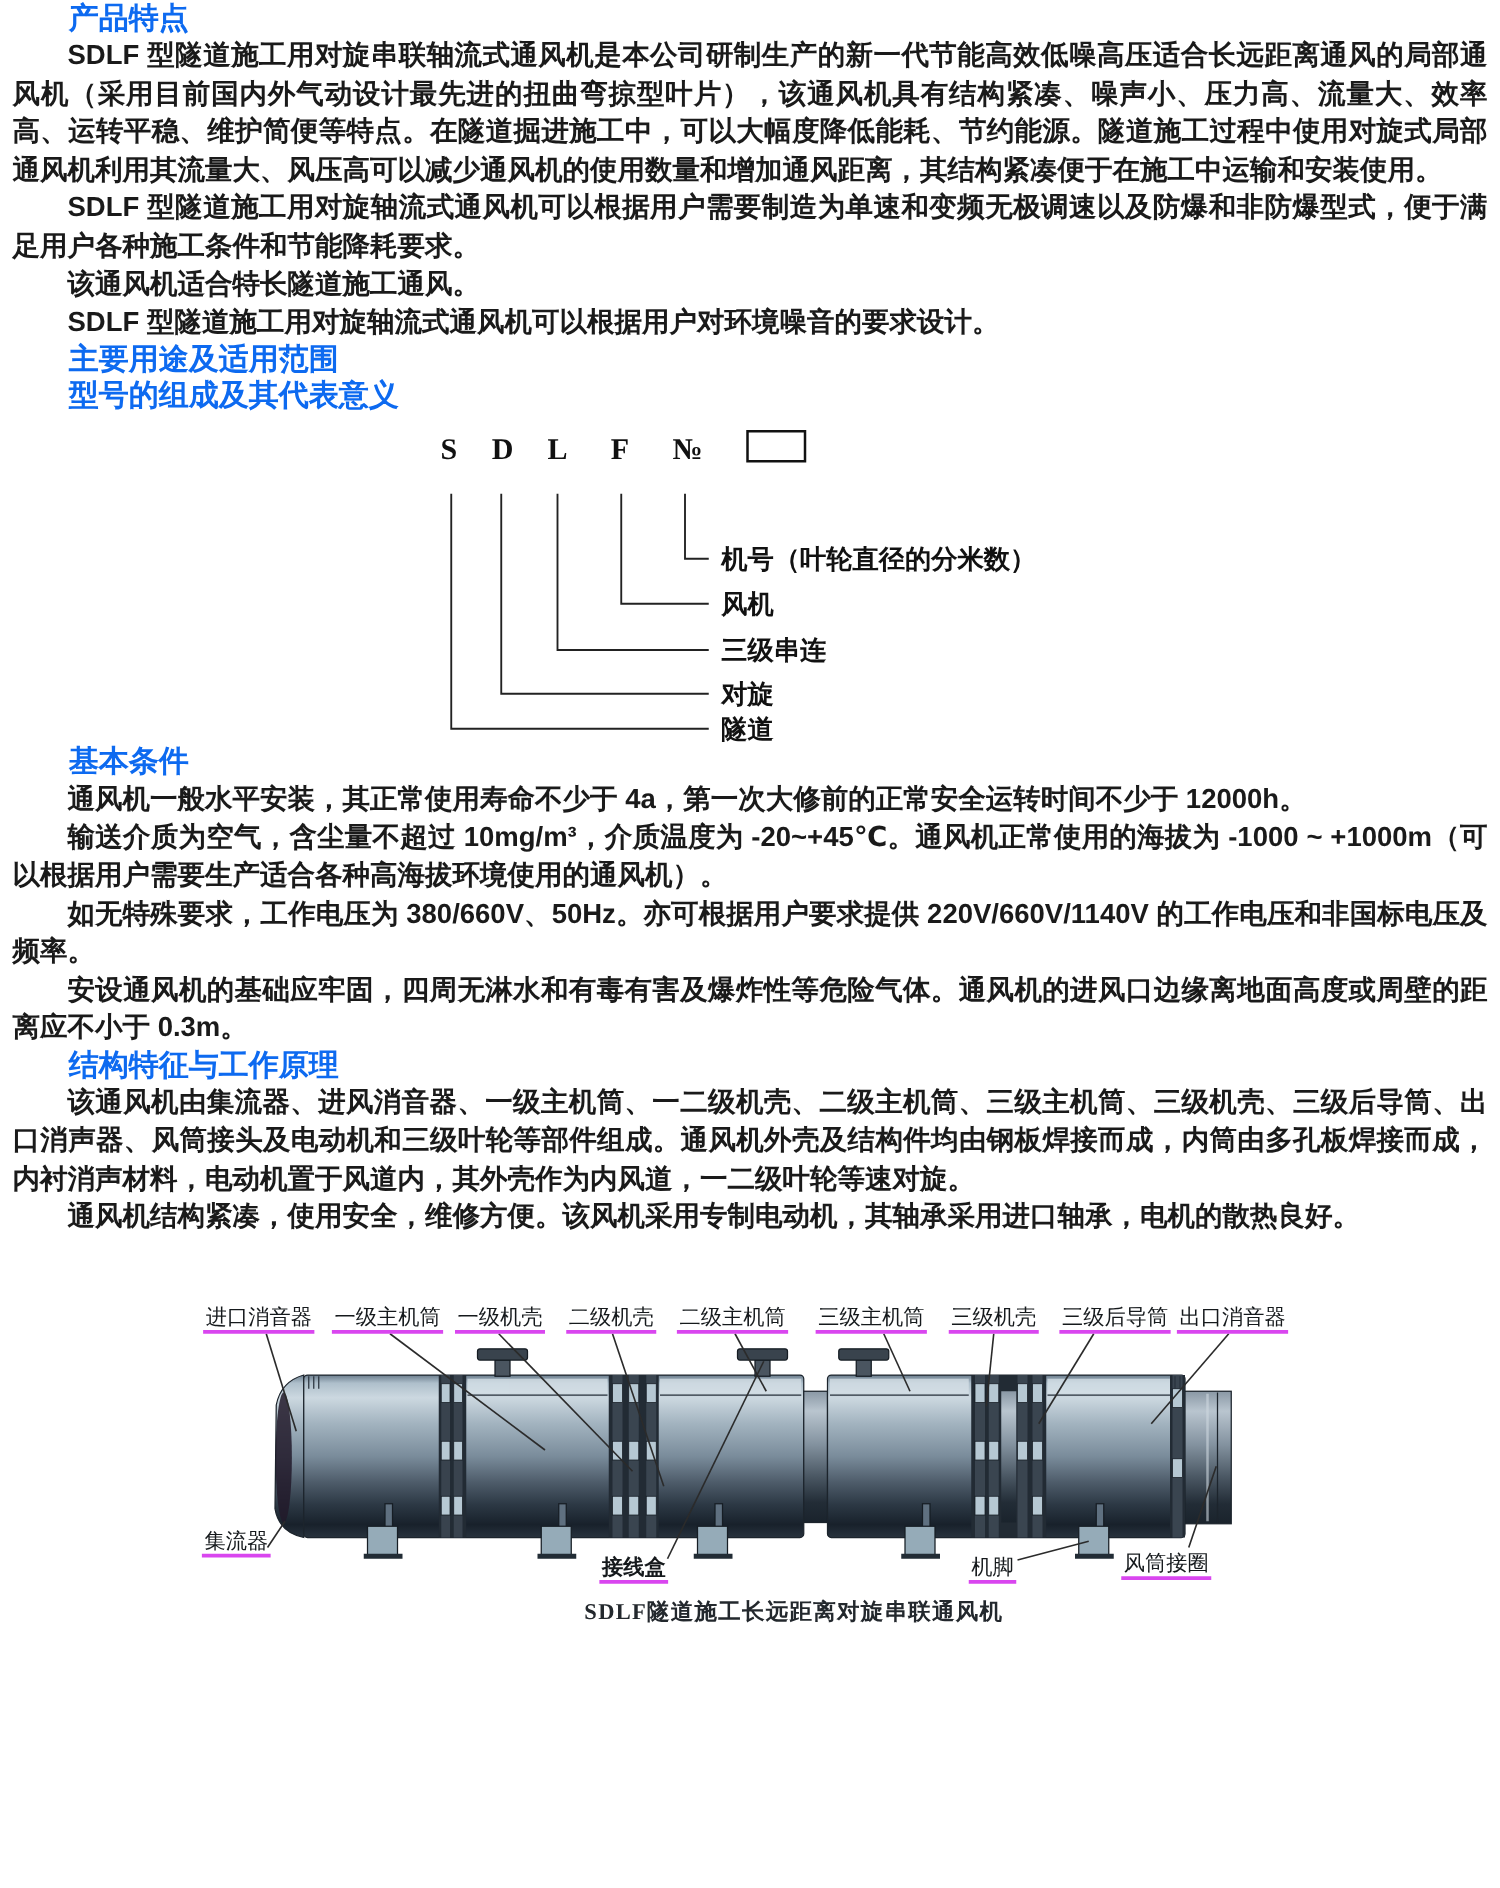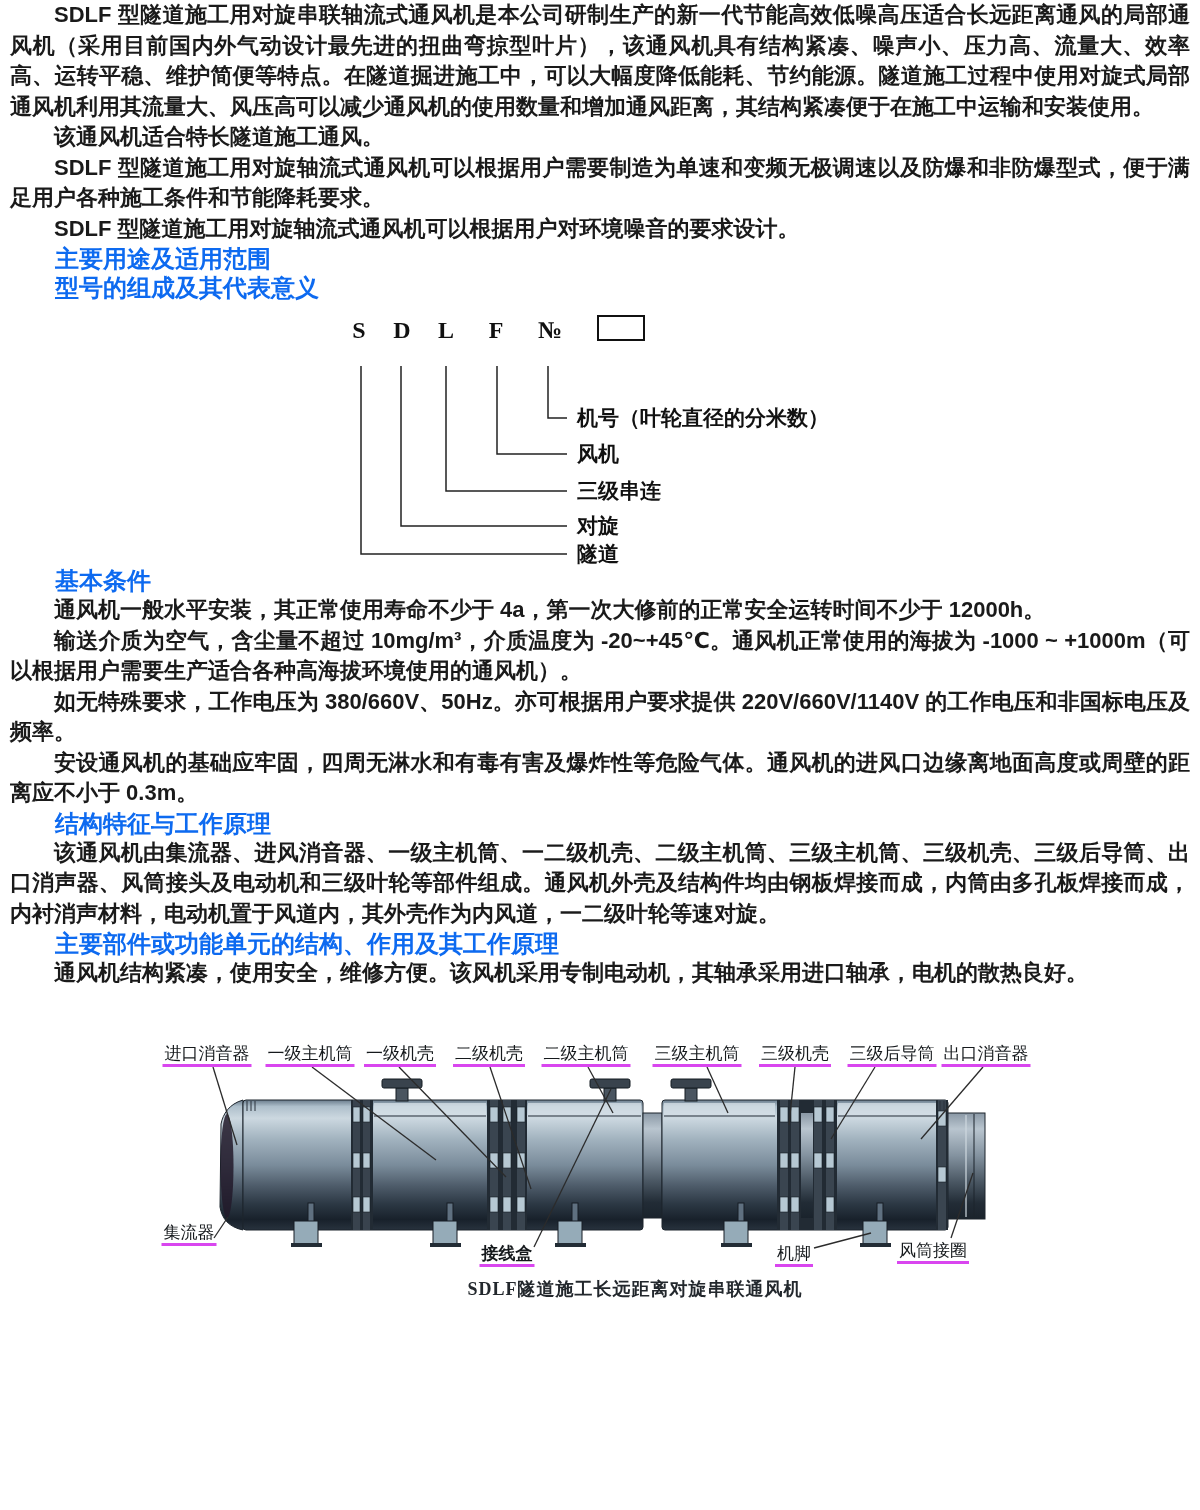--- a/index.html
+++ b/index.html
@@ -38,23 +38,24 @@
   }
   text.dletter{font-family:"Liberation Serif","DejaVu Serif",serif;font-size:24px;fill:#111;}
   text.dlabel{font-family:"Liberation Serif","DejaVu Serif",serif;font-size:21px;fill:#111;}
 </style>
 </head>
 <body>
 
 <div class="doc">
   <div class="doc-inner">
 
+    <h2 class="sec m-sec1">产品特点</h2>
     <p class="body">SDLF 型隧道施工用对旋串联轴流式通风机是本公司研制生产的新一代节能高效低噪高压适合长远距离通风的局部通风机（采用目前国内外气动设计最先进的扭曲弯掠型叶片），该通风机具有结构紧凑、噪声小、压力高、流量大、效率高、运转平稳、维护简便等特点。在隧道掘进施工中，可以大幅度降低能耗、节约能源。隧道施工过程中使用对旋式局部通风机利用其流量大、风压高可以减少通风机的使用数量和增加通风距离，其结构紧凑便于在施工中运输和安装使用。</p>
+    <p class="body">SDLF 型隧道施工用对旋轴流式通风机可以根据用户需要制造为单速和变频无极调速以及防爆和非防爆型式，便于满足用户各种施工条件和节能降耗要求。</p>
     <p class="body">该通风机适合特长隧道施工通风。</p>
-    <p class="body">SDLF 型隧道施工用对旋轴流式通风机可以根据用户需要制造为单速和变频无极调速以及防爆和非防爆型式，便于满足用户各种施工条件和节能降耗要求。</p>
     <p class="body">SDLF 型隧道施工用对旋轴流式通风机可以根据用户对环境噪音的要求设计。</p>
 
     <h2 class="sec m-sec2">主要用途及适用范围</h2>
 
     <h2 class="sec m-sec3">型号的组成及其代表意义</h2>
 
     <div class="model-diagram">
       <svg width="1180" height="264" viewBox="0 0 1180 264">
 
         <text class="dletter" x="349" y="36" text-anchor="middle">S</text>
@@ -82,21 +83,20 @@
 
     <h2 class="sec m-sec4">基本条件</h2>
     <p class="body">通风机一般水平安装，其正常使用寿命不少于 4a，第一次大修前的正常安全运转时间不少于 12000h。</p>
     <p class="body">输送介质为空气，含尘量不超过 10mg/m³，介质温度为 -20~+45℃。通风机正常使用的海拔为 -1000 ~ +1000m（可以根据用户需要生产适合各种高海拔环境使用的通风机）。</p>
     <p class="body">如无特殊要求，工作电压为 380/660V、50Hz。亦可根据用户要求提供 220V/660V/1140V 的工作电压和非国标电压及频率。</p>
     <p class="body">安设通风机的基础应牢固，四周无淋水和有毒有害及爆炸性等危险气体。通风机的进风口边缘离地面高度或周壁的距离应不小于 0.3m。</p>
 
     <h2 class="sec m-sec5">结构特征与工作原理</h2>
     <p class="body">该通风机由集流器、进风消音器、一级主机筒、一二级机壳、二级主机筒、三级主机筒、三级机壳、三级后导筒、出口消声器、风筒接头及电动机和三级叶轮等部件组成。通风机外壳及结构件均由钢板焊接而成，内筒由多孔板焊接而成，内衬消声材料，电动机置于风道内，其外壳作为内风道，一二级叶轮等速对旋。</p>
 
-    <h2 class="sec m-sec6">主要部件或功能单元的结构、作用及其工作原理</h2>
     <p class="body">通风机结构紧凑，使用安全，维修方便。该风机采用专制电动机，其轴承采用进口轴承，电机的散热良好。</p>
 
   </div>
 
   <div class="figure">
     <svg class="machine" width="1200" height="315" viewBox="0 0 1200 315">
       <defs>
         <linearGradient id="cyl" x1="0" y1="0" x2="0" y2="1">
           <stop offset="0" stop-color="#6b7d8d"></stop>
           <stop offset="0.05" stop-color="#aebfcb"></stop>

